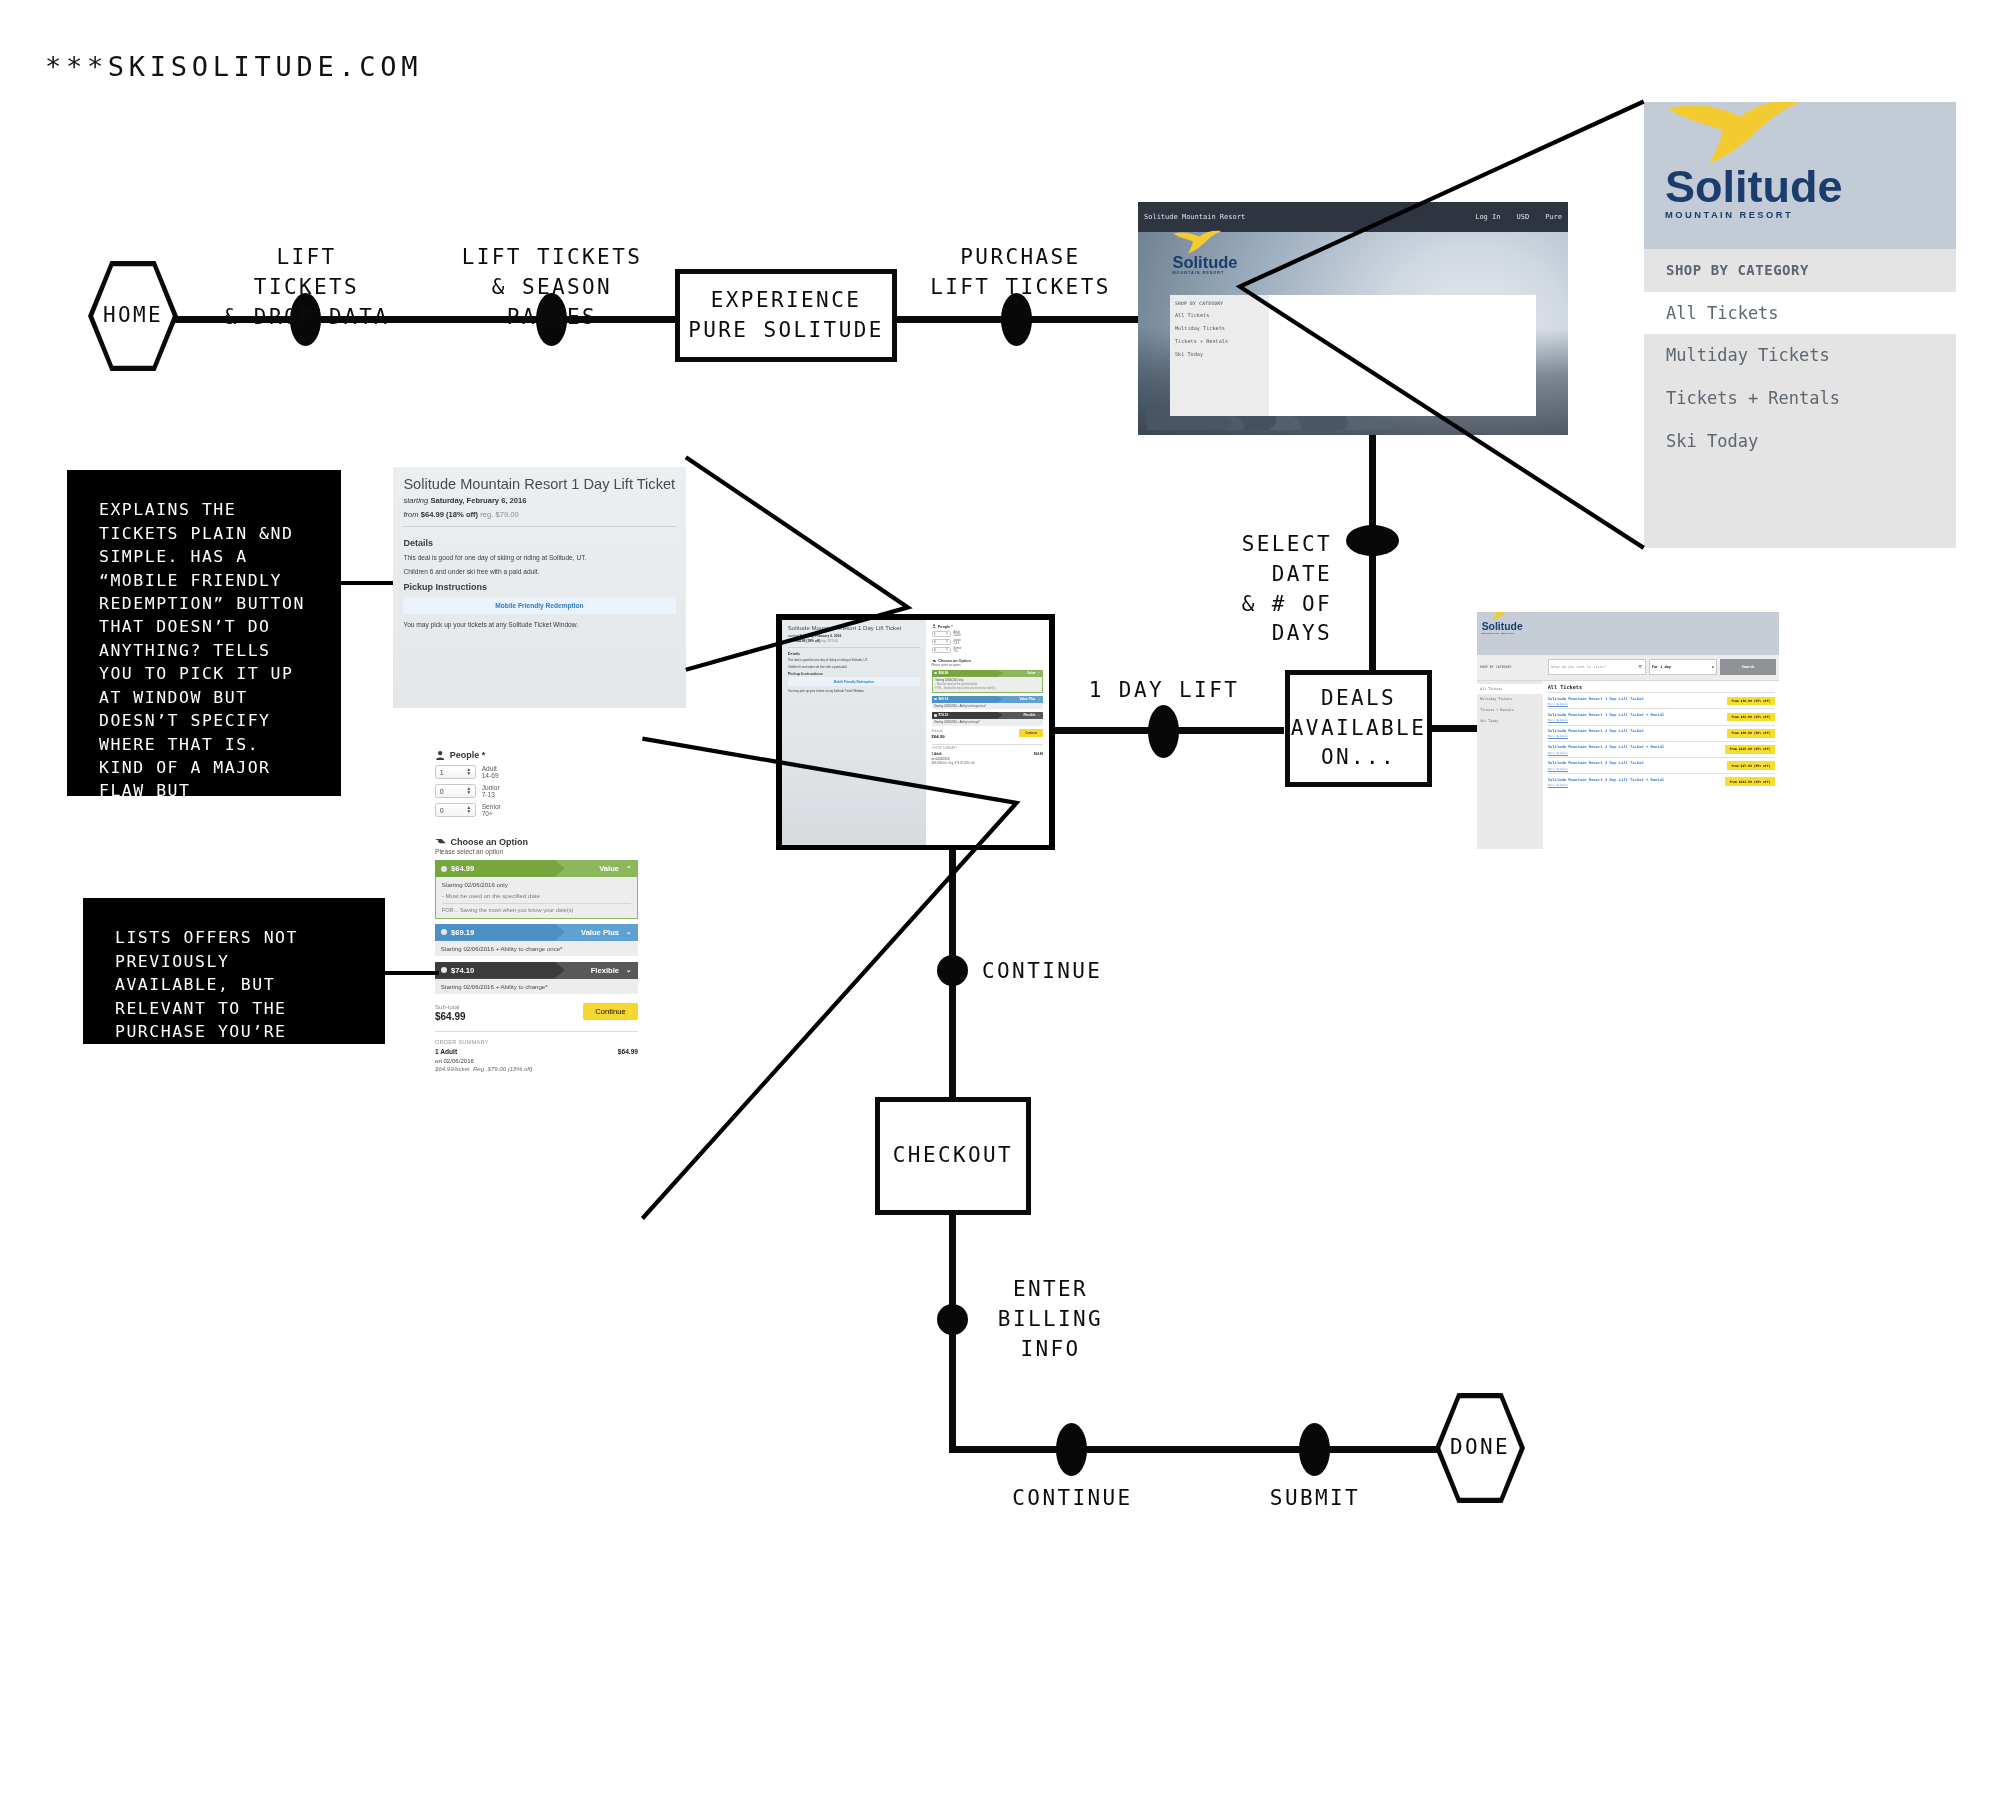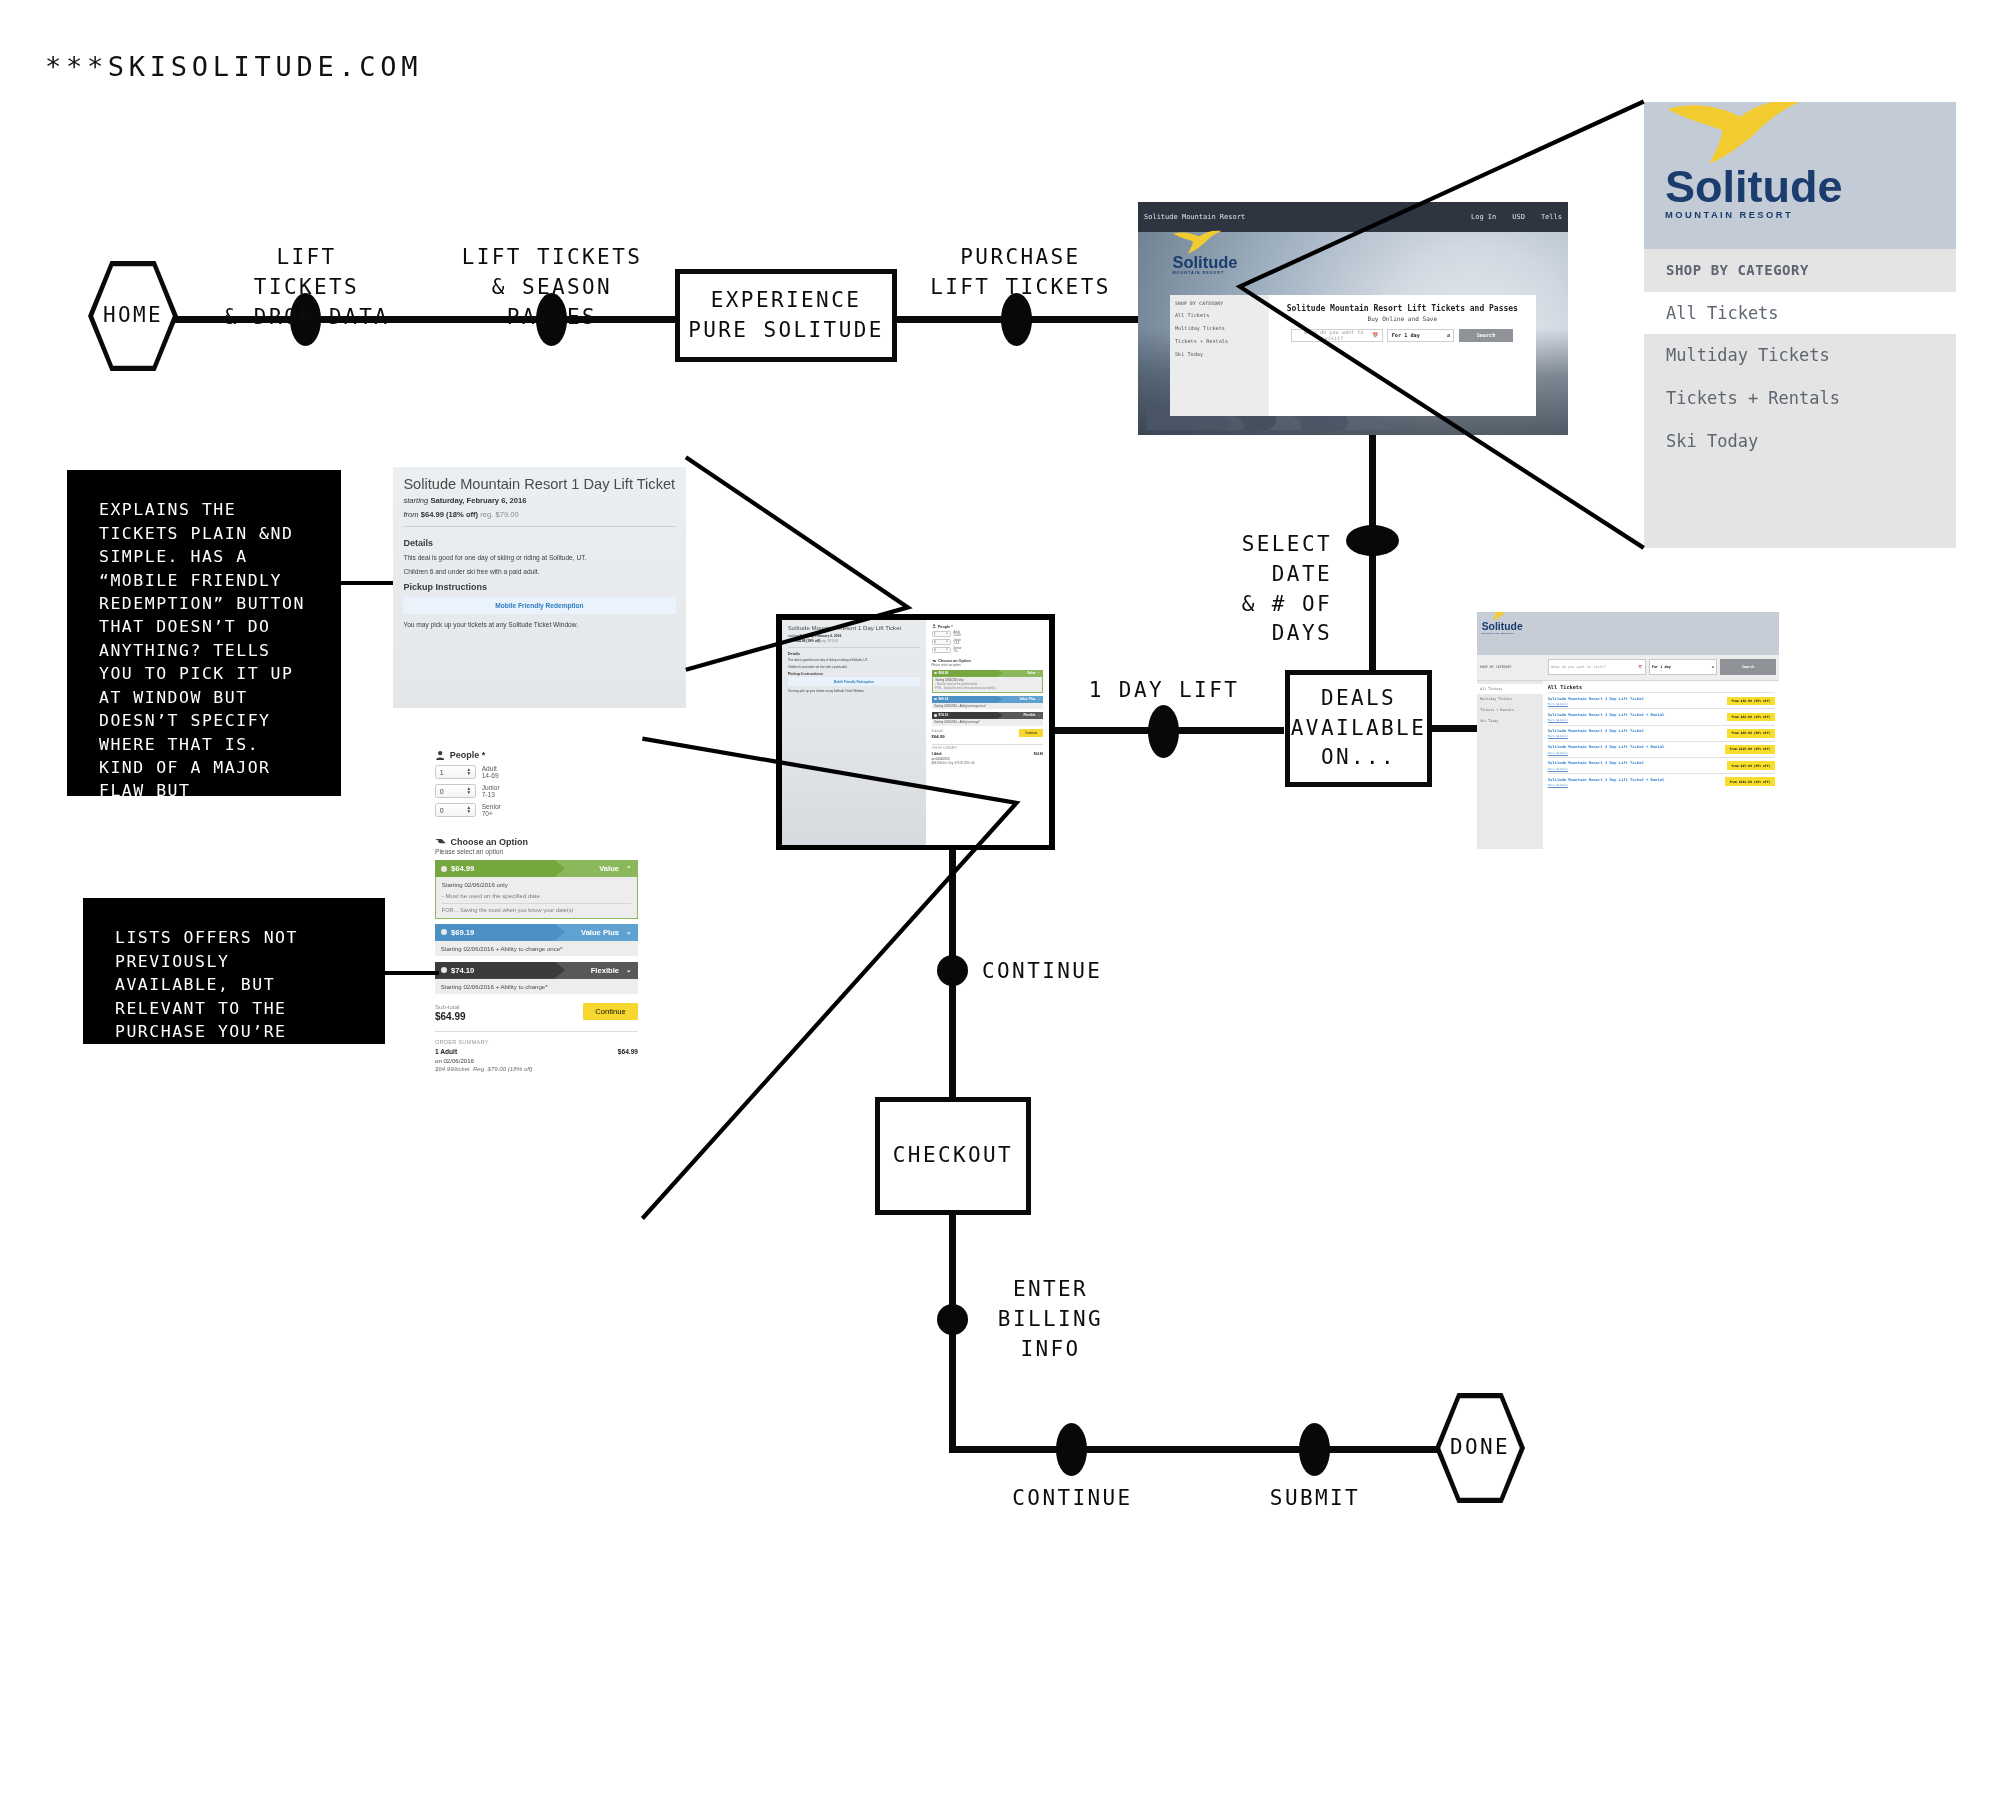--- a/index.html
+++ b/index.html
@@ -246,54 +246,39 @@
   <div class="hero-ridge"></div>
   <div class="hero-trees"></div>
   <div class="abs" style="left:77%;top:52%;width:14px;height:16px;background:#b8312a;border-radius:46% 54% 50% 50%;transform:rotate(18deg);"></div>
   <div class="abs" style="left:79%;top:62%;width:28px;height:0.9px;background:#2b2b2b;transform:rotate(38deg);"></div>
 
   <div class="hero-topbar">
     <span class="crumb">Solitude Mountain Resort</span>
     <span class="navs">
       <span>Log In</span>
       <span>USD</span>
-      <span>Tells</span>
+      <span>Pure</span>
     </span>
   </div>
 
   <div class="abs logo-wrap" style="left:8%;top:12%;">
     <svg class="logo-bird" width="53" height="24.6" viewBox="0 0 112 52">
       <path fill="#f2cb30" d="M2 8 C22 2 42 6 58 14 C70 4 86 0 104 2 C92 8 82 14 74 22 C62 34 48 44 34 50 C40 38 44 30 44 24 C32 20 16 16 2 8 Z"></path>
     </svg>
     <div class="logo-word" style="font-size:16.5px;margin-top:0.9px;">Solitude</div>
     <div class="logo-sub" style="font-size:3.8px;margin-top:0.5px;">MOUNTAIN RESORT</div>
   </div>
 
   <div class="hero-card" style="left:7.5%;top:40%;width:85%;height:52%;">
     <div class="hero-side">
       <div class="hdr">SHOP BY CATEGORY</div>
       <div class="it">All Tickets</div>
       <div class="it">Multiday Tickets</div>
       <div class="it">Tickets + Rentals</div>
       <div class="it">Ski Today</div>
-    </div>
-    <div class="hero-main">
-      <h2>Solitude Mountain Resort Lift Tickets and Passes</h2>
-      <div class="sub">Buy Online and Save</div>
-      <div class="hero-search">
-        <div class="hs-date">
-          <span>When do you want to visit?</span>
-          <span>📅</span>
-        </div>
-        <div class="hs-sel">
-          <span>For 1 day</span>
-          <span>⇵</span>
-        </div>
-        <div class="hs-btn">Search</div>
-      </div>
     </div>
   </div>
 </div>
 
 <div class="magpanel" style="left:1644px;top:102px;width:312px;height:446px;">
   <div class="mag-head">
     <div class="abs logo-wrap" style="left:21px;top:-4.7px;">
       <svg width="146" height="71" viewBox="0 0 112 52">
         <path fill="#f2cb30" d="M2 8 C22 2 42 6 58 14 C70 4 86 0 104 2 C92 8 82 14 74 22 C62 34 48 44 34 50 C40 38 44 30 44 24 C32 20 16 16 2 8 Z"></path>
       </svg>

